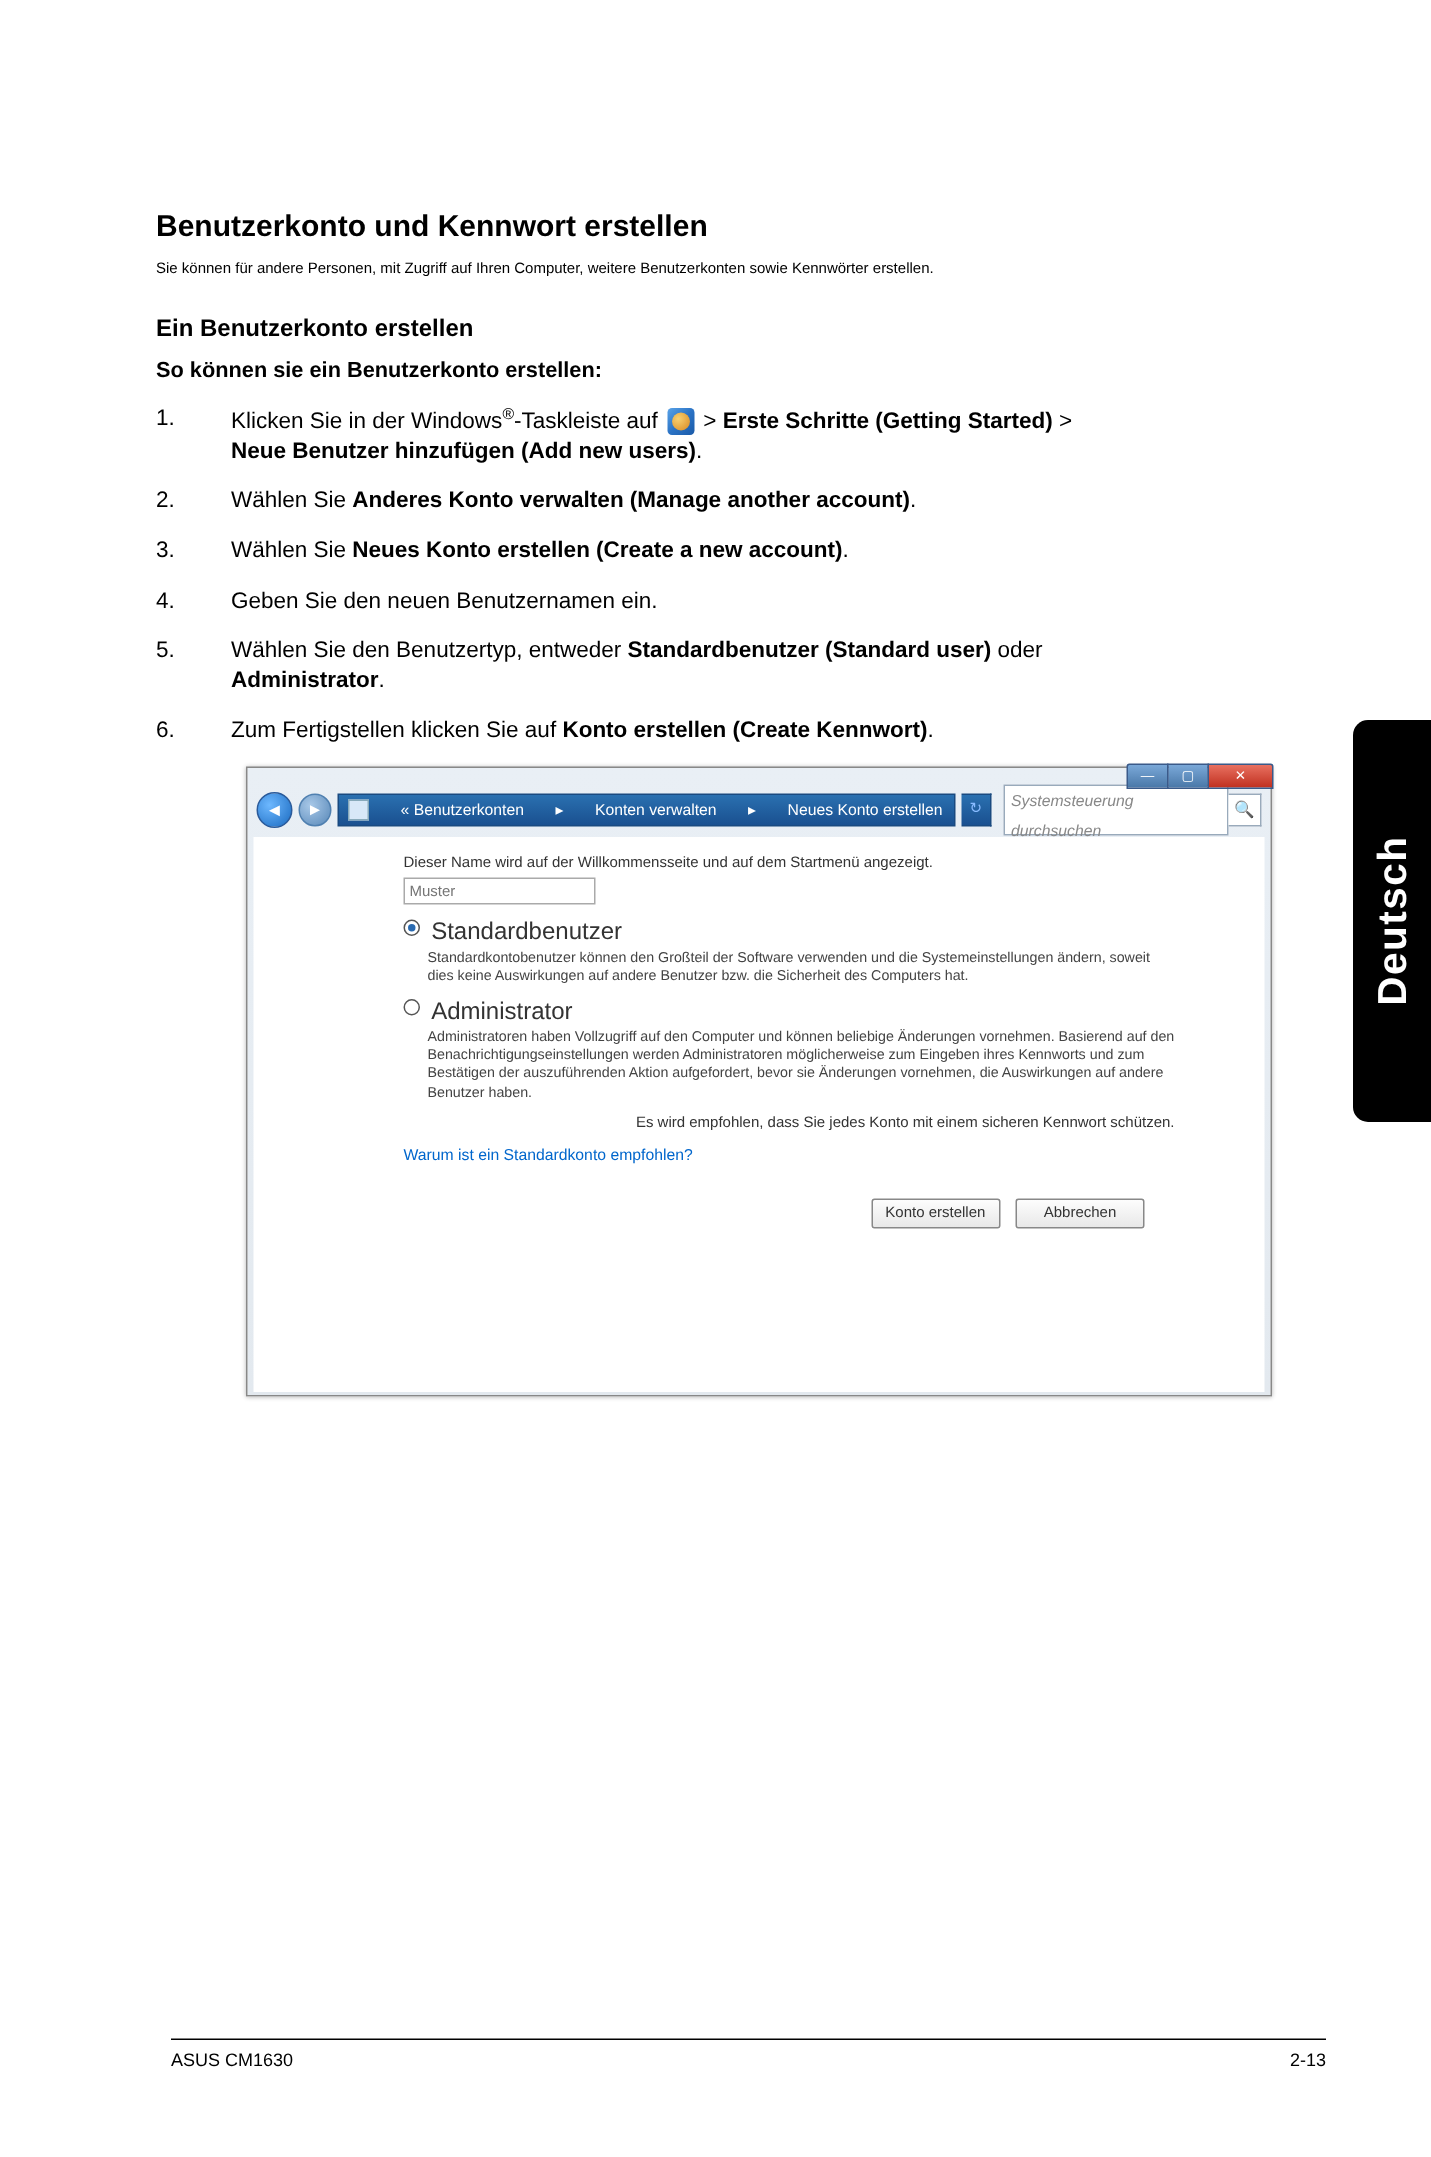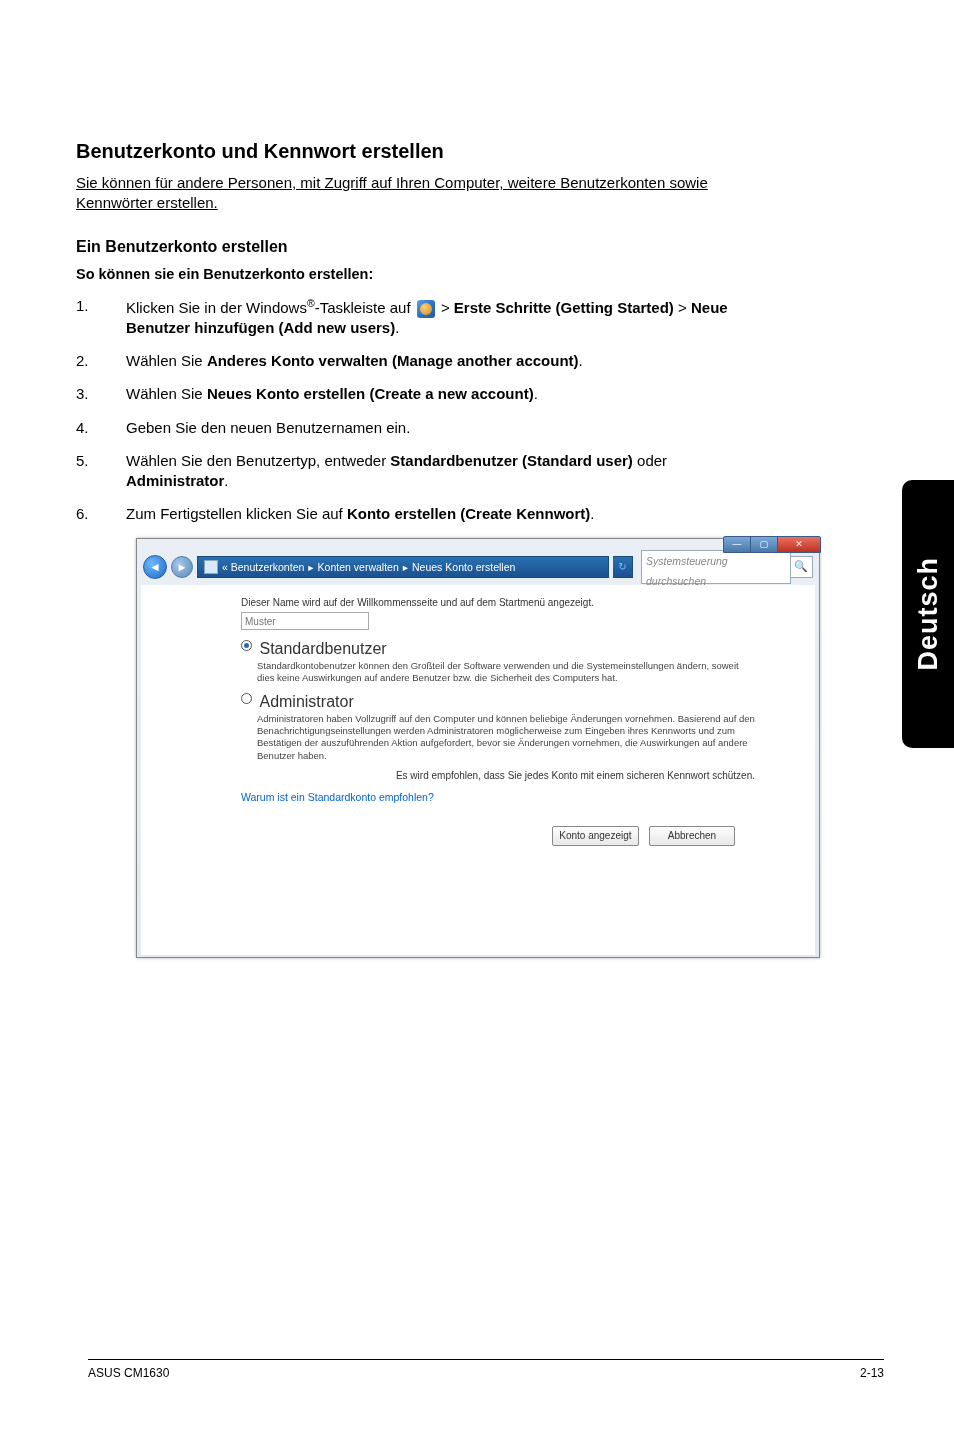--- a/index.html
+++ b/index.html
@@ -8,33 +8,32 @@
       box-sizing: border-box;
     }
     body {
       font-family: Arial, Helvetica, sans-serif;
       background: #fff;
       width: 954px;
       height: 1438px;
       position: relative;
     }
     .page-content {
-      padding: 140px 100px 0 76px;
+      padding: 140px 100px 0 104px;
       width: 850px;
     }
     .main-heading {
       font-size: 20px;
       font-weight: bold;
       margin-bottom: 10px;
     }
     .intro-text {
-      font-size: 15px;
+      font-size: 10px;
       line-height: 1.35;
       margin-bottom: 24px;
-      text-decoration: underline;
     }
     .sub-heading {
       font-size: 16px;
       font-weight: bold;
       margin-bottom: 10px;
     }
     .step-heading {
       font-size: 14.5px;
       font-weight: bold;
       margin-bottom: 14px;
@@ -148,21 +147,21 @@
       flex: 1;
       height: 22px;
       background: linear-gradient(#2a70b0, #1a5090);
       border: 1px solid #1a4a80;
       color: #fff;
       font-size: 10.5px;
       line-height: 20px;
       padding: 0 6px;
       display: flex;
       align-items: center;
-      gap: 4px;
+      gap: 21px;
       overflow: hidden;
     }
     .bc-icon {
       width: 14px;
       height: 14px;
       background: #d8e8f8;
       border: 1px solid #8ab;
       display: inline-block;
     }
     .search-grp {
@@ -315,21 +314,21 @@
       font-weight: bold;
       font-size: 27px;
       writing-mode: vertical-rl;
       transform: rotate(180deg);
       letter-spacing: 1px;
     }
     
     .page-footer {
       position: absolute;
       bottom: 58px;
-      left: 88px;
+      left: 114px;
       right: 70px;
       border-top: 1px solid #000;
       padding-top: 6px;
       display: flex;
       justify-content: space-between;
       font-size: 12px;
     }
   </style>
 </head>
 <body>
@@ -402,21 +401,21 @@
         </div>
         <div class="radio-item">
           <span class="radio-circle"></span>
           <span class="radio-label">Administrator</span>
           <div class="radio-desc">Administratoren haben Vollzugriff auf den Computer und können beliebige Änderungen vornehmen. Basierend auf den Benachrichtigungseinstellungen werden Administratoren möglicherweise zum Eingeben ihres Kennworts und zum Bestätigen der auszuführenden Aktion aufgefordert, bevor sie Änderungen vornehmen, die Auswirkungen auf andere Benutzer haben.</div>
         </div>
       </div>
       <div class="reco-text">Es wird empfohlen, dass Sie jedes Konto mit einem sicheren Kennwort schützen.</div>
       <div class="link-text">Warum ist ein Standardkonto empfohlen?</div>
       <div class="btn-row">
-        <span class="win-button">Konto angezeigt</span>
+        <span class="win-button">Konto erstellen</span>
         <span class="win-button">Abbrechen</span>
       </div>
     </div>
   </div>
 </div>
 
 <div class="side-tab">
   <span>Deutsch</span>
 </div>
 

